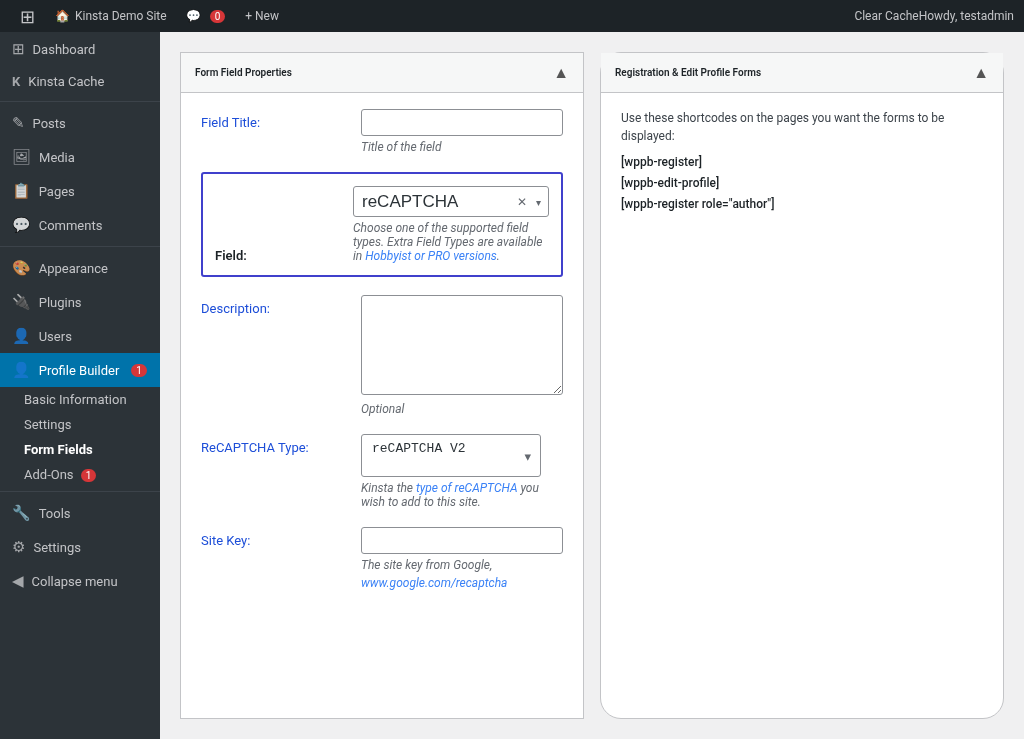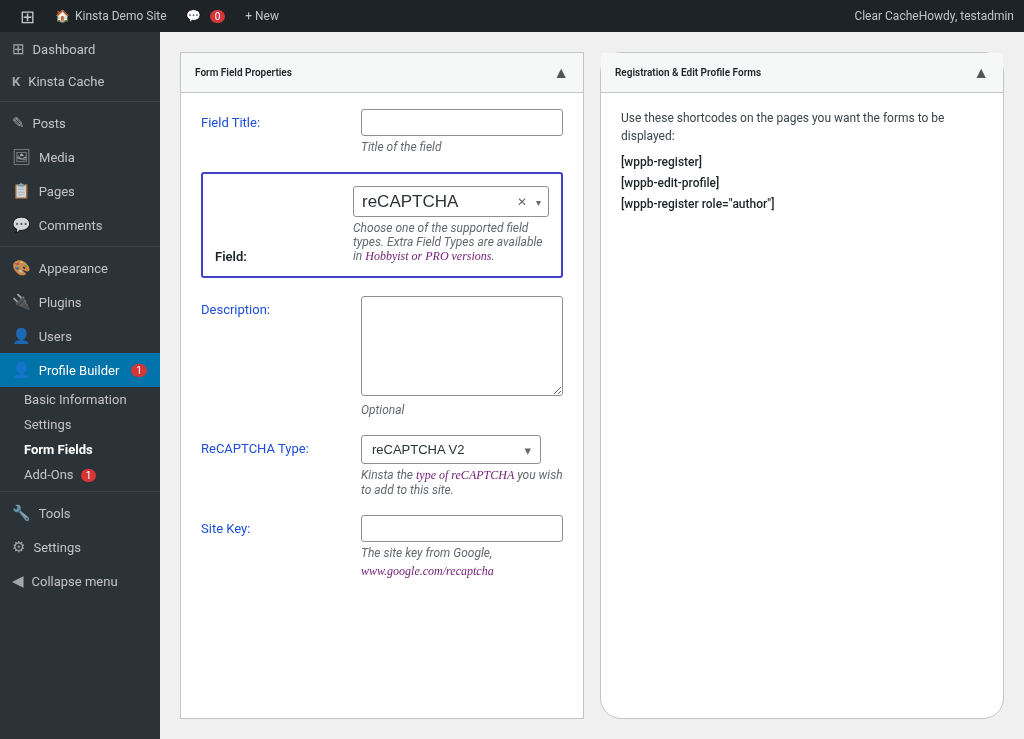--- a/index.html
+++ b/index.html
@@ -61,21 +61,21 @@
     .panel-title { font-size: 10px; font-weight: 600; color: #1d2327; }
     .panel-toggle { color: #555; cursor: pointer; font-size: 16px; }
     .panel-body { padding: 16px 20px; }
 
     
     .form-row { display: flex; align-items: flex-start; margin-bottom: 18px; }
     .form-label { width: 160px; flex-shrink: 0; font-weight: 400; color: #1d4ed8; padding-top: 6px; font-size: 13px; }
     .form-control-wrap { flex: 1; }
     .form-input { width: 100%; max-width: 260px; padding: 5px 8px; border: 1px solid #8c8f94; border-radius: 3px; font-size: 13px; color: #2c3338; }
     .form-hint { font-size: 12px; color: #646970; font-style: italic; margin-top: 4px; }
-    .form-hint a { color: #701a75; text-decoration: none; font-family: Liberation Serif, serif; }
+    .form-hint a { color: #3b82f6; text-decoration: none; }
 
     
     .field-select-wrapper {
       border: 2px solid #4040cc;
       border-radius: 3px;
       padding: 12px;
       margin-bottom: 18px;
     }
     .field-row { display: flex; align-items: flex-end; }
     .field-label { width: 138px; flex-shrink: 0; font-weight: 600; color: #1d2327; padding-top: 6px; font-size: 13px; }
@@ -85,21 +85,21 @@
     .custom-select { position: relative; display: inline-block; width: 100%; max-width: 280px; }
     .custom-select select { width: 100%; padding: 5px 30px 5px 8px; border: 1px solid #8c8f94; border-radius: 3px; font-size: 17px; appearance: none; background: #fff; color: #2c3338; cursor: pointer; }
     .select-arrow { position: absolute; right: 8px; top: 50%; transform: translateY(-50%); pointer-events: none; color: #646970; font-size: 10px; }
     .select-x { position: absolute; right: 22px; top: 50%; transform: translateY(-50%); color: #646970; font-size: 12px; cursor: pointer; }
 
     
     .form-textarea { width: 100%; max-width: 260px; height: 100px; padding: 5px 8px; border: 1px solid #8c8f94; border-radius: 3px; font-size: 13px; color: #2c3338; resize: vertical; }
 
     
     .styled-select { position: relative; display: inline-block; }
-    .styled-select select { padding: 6px 32px 6px 10px; border: 1px solid #8c8f94; border-radius: 3px; font-size: 13px; appearance: none; background: #fff; color: #2c3338; cursor: pointer; min-width: 180px; }
+    .styled-select select { padding: 6px 32px 20px 10px; border: 1px solid #8c8f94; border-radius: 3px; font-size: 13px; appearance: none; background: #fff; color: #2c3338; cursor: pointer; min-width: 180px; font-family: Liberation Mono, monospace; }
     .styled-select::after { content: '▾'; position: absolute; right: 10px; top: 50%; transform: translateY(-50%); pointer-events: none; color: #646970; }
 
     
     .sidebar-panel { width: 260px; flex-shrink: 0; border-radius: 21px; }
     .sidebar-panel .panel-body { font-size: 12px; color: #3c434a; line-height: 1.5; }
     .sidebar-panel .panel-body p { margin-bottom: 8px; }
     .shortcode { color: #1d2327; font-weight: 500; display: block; margin: 3px 0; font-size: 12px; }
   </style>
 </head>
 <body>

